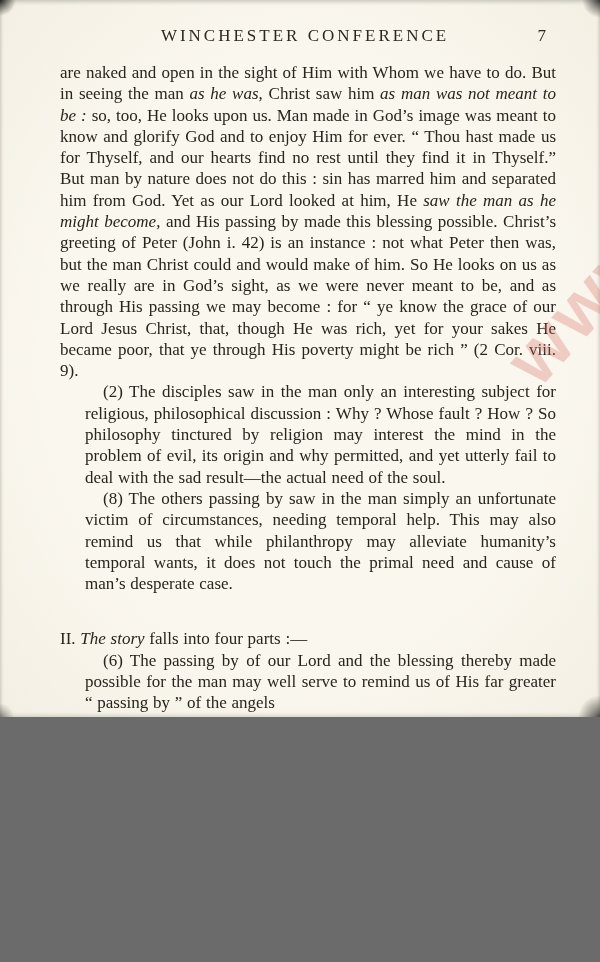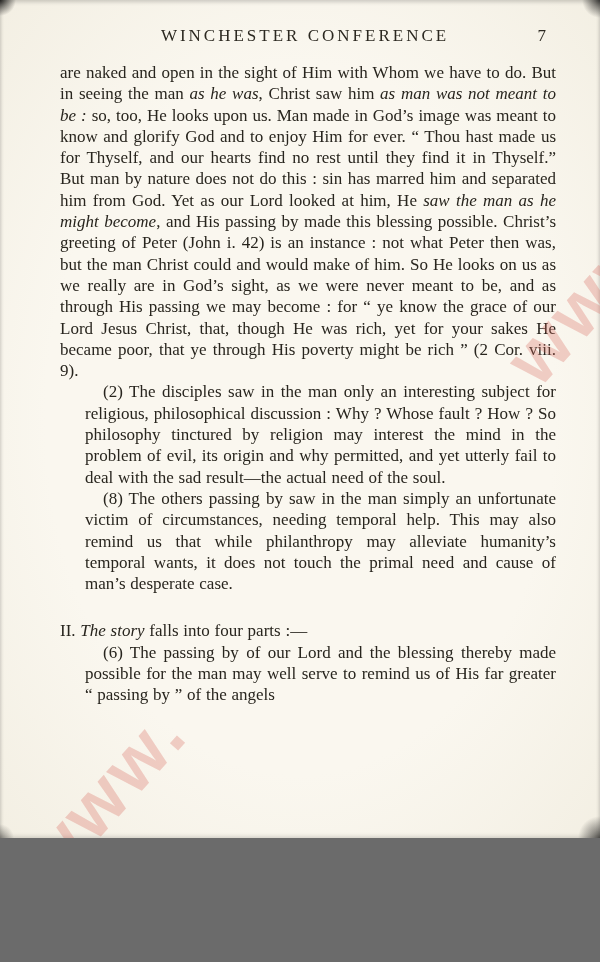--- a/index.html
+++ b/index.html
@@ -4,21 +4,21 @@
 <style>
   html, body {
     margin: 0;
     padding: 0;
     background: #6b6b6b;
     font-family: "Liberation Serif", serif;
   }
   .page {
     position: relative;
     width: 600px;
-    height: 838px;
+    height: 717px;
     margin: 0 auto;
     overflow: hidden;
     color: #28251e;
     background:
       radial-gradient(circle at 0% 0%, rgba(10,10,10,0.85) 0, rgba(10,10,10,0.0) 16px),
       radial-gradient(circle at 100% 0%, rgba(10,10,10,0.75) 0, rgba(10,10,10,0.0) 18px),
       radial-gradient(circle at 100% 100%, rgba(10,10,10,0.65) 0, rgba(10,10,10,0.0) 22px),
       radial-gradient(circle at 0% 100%, rgba(10,10,10,0.40) 0, rgba(10,10,10,0.0) 14px),
       radial-gradient(ellipse at 50% 50%, #faf7ef 60%, #f3efe3 100%);
     box-shadow: inset 0 2px 4px rgba(0,0,0,0.18), inset 0 -2px 4px rgba(0,0,0,0.12);
@@ -56,21 +56,21 @@
     word-spacing: 0.5px;
   }
   .para {
     margin: 0;
   }
   .para.indent {
     text-indent: 18px;
     margin-left: 25px;
   }
   .para.space-before {
-    margin-top: 26px;
+    margin-top: 34px;
   }
   .para em {
     font-style: italic;
   }
   .watermark {
     position: absolute;
     font-family: "Liberation Sans", sans-serif;
     font-weight: bold;
     font-size: 74px;
     letter-spacing: 4px;

